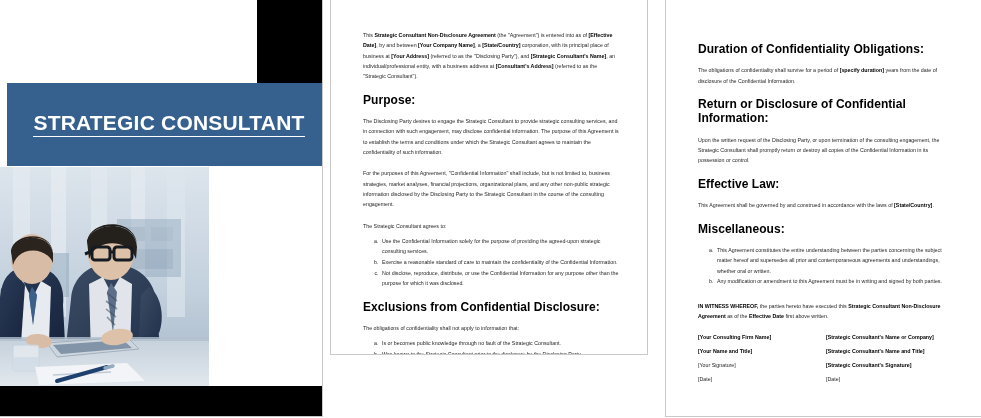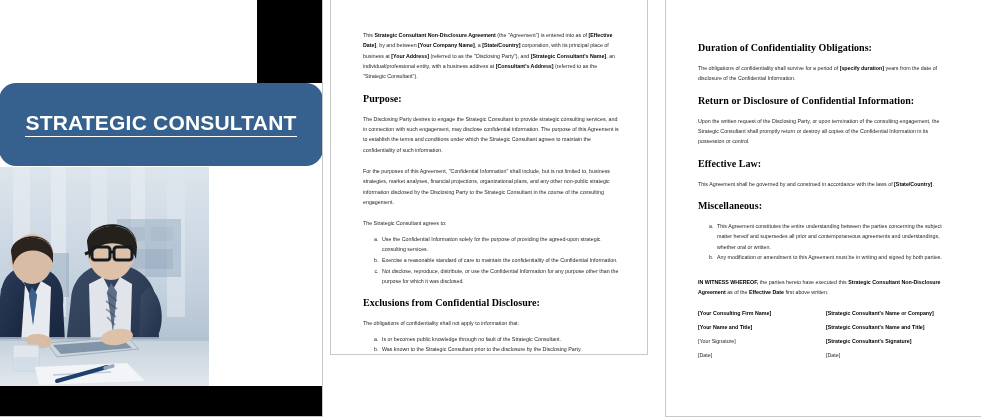--- a/index.html
+++ b/index.html
@@ -32,24 +32,24 @@
   .page-3{width:318px;height:418px;margin-top:-1px;}
 
   
   .cover-black-top{
     position:absolute;
     left:258px;top:0;width:66px;height:84px;
     background:#000000;
   }
   .cover-banner{
     position:absolute;
-    left:0;top:84px;width:324px;height:83px;
+    left:8px;top:84px;width:324px;height:83px;
     background:#36618f;
     display:flex;flex-direction:column;
-    align-items:center;justify-content:center;border-radius:17px;
+    align-items:center;justify-content:center;
   }
   .cover-title{
     color:#ffffff;
     font-family:"Liberation Sans", sans-serif;
     font-weight:bold;
     font-size:21px;
     letter-spacing:0.2px;
     border-bottom:1.5px solid #ffffff;
     padding-bottom:2px;
     line-height:1.05;
@@ -88,27 +88,26 @@
     font-size:5.3px;
     line-height:1.95;
     margin:0 0 11px 0;
     text-align:left;
     color:#1f1f1f;
   }
   .para.tight{margin-bottom:5px;}
   .para b{font-weight:bold;color:#000;}
 
   h2.sec{
-    font-size:10px;
+    font-size:12px;
     font-weight:bold;
     color:#000000;
     margin:0 0 9px 0;
     letter-spacing:0.05px;
     line-height:1.2;
-    font-family:Liberation Serif, serif;
   }
 
   ol.alpha{
     margin:0 0 11px 0;
     padding-left:17px;
     list-style-type:lower-alpha;
   }
   ol.alpha li{
     font-size:5.3px;
     line-height:1.95;

